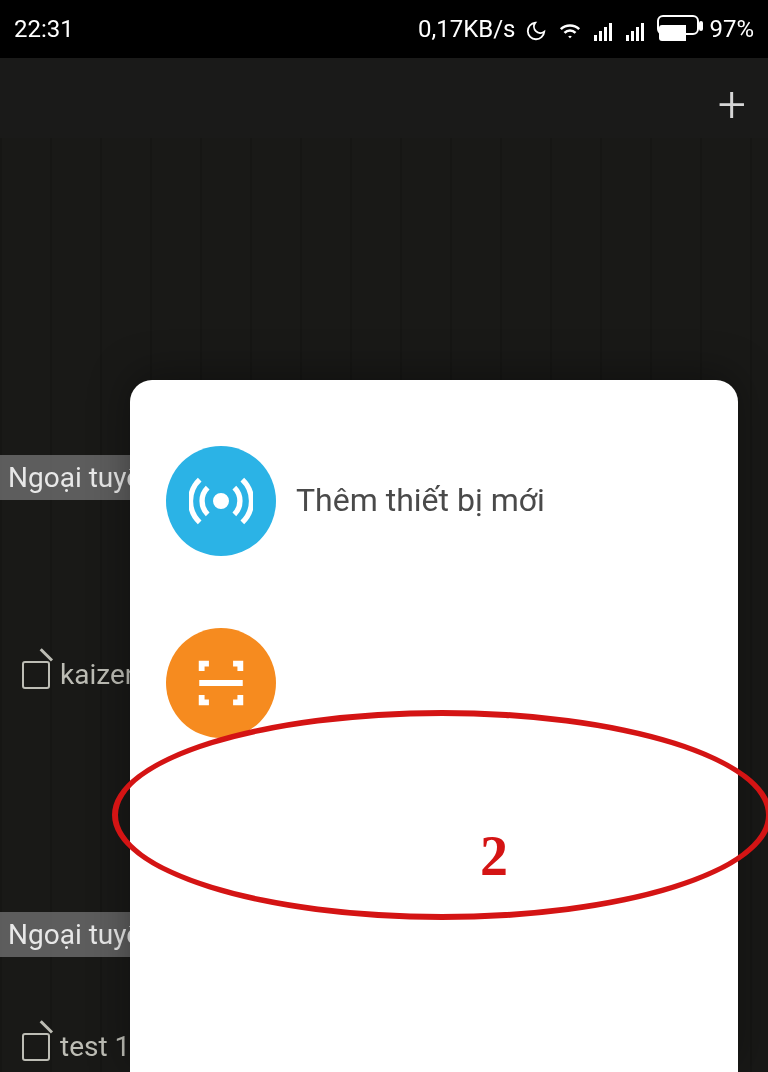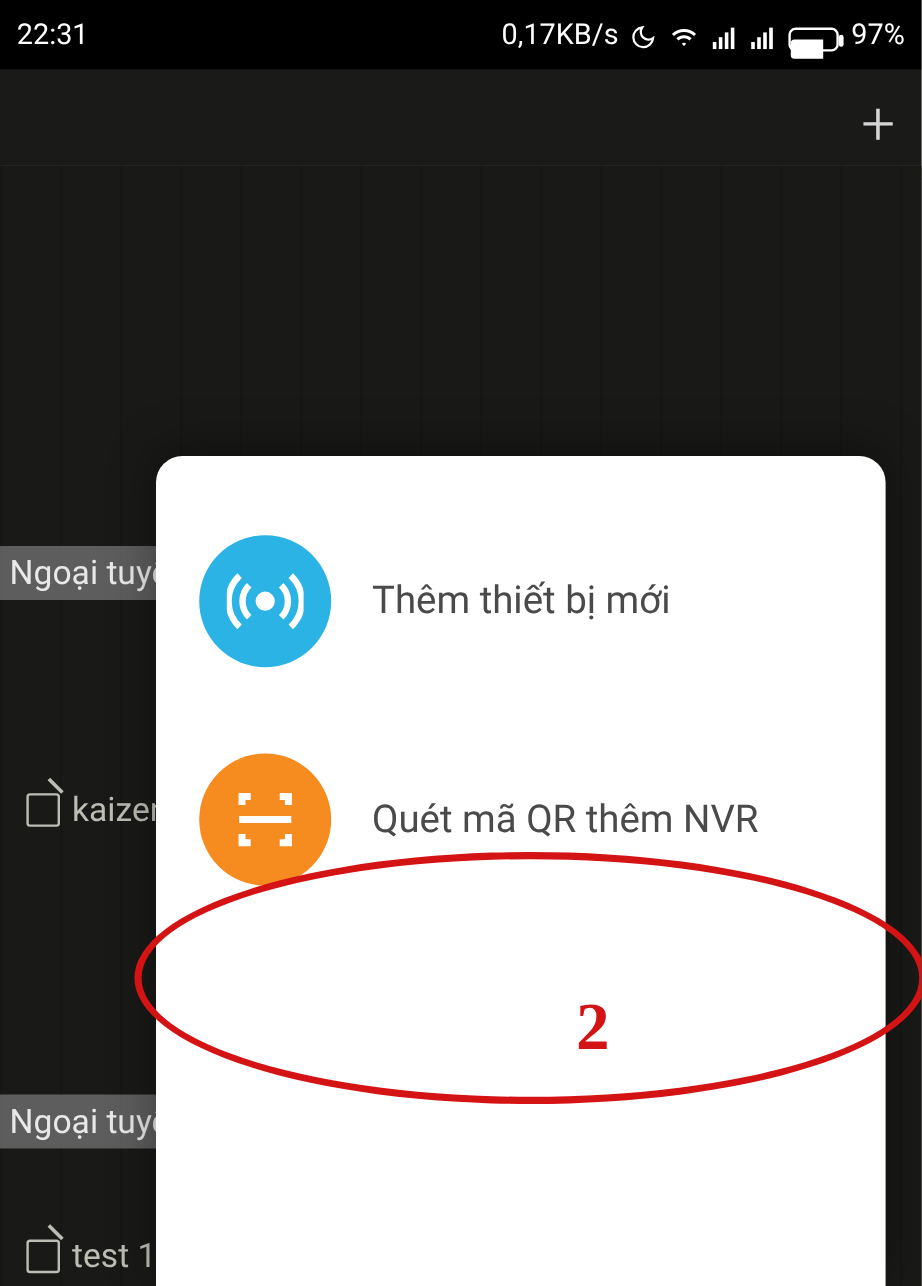--- a/index.html
+++ b/index.html
@@ -16,21 +16,21 @@
   .status-bar {
     height: 58px;
     background: #000;
     color: #fff;
     display: flex;
     align-items: center;
     justify-content: space-between;
     padding: 0 14px;
     font-size: 24px;
   }
-  .status-right { display: flex; align-items: flex-end; gap: 10px; }
+  .status-right { display: flex; align-items: flex-start; gap: 10px; }
   .status-right span, .status-right svg { display:inline-block; vertical-align:middle; }
   .battery {
     display:inline-flex; align-items:center; gap:4px;
     border:2px solid #fff; border-radius:6px;
     width:42px; height:20px; position:relative;
   }
   .battery::after{
     content:""; position:absolute; right:-6px; top:4px;
     width:4px; height:10px; background:#fff; border-radius:2px;
   }
@@ -99,21 +99,21 @@
   .popup {
     position:absolute;
     left:130px; right:30px;
     top:380px; bottom:0;
     background:#fff;
     border-radius:22px 22px 0 0;
     box-shadow:0 -6px 40px rgba(0,0,0,0.35);
     padding:30px 28px 0 28px;
   }
   .option {
-    display:flex; align-items:center; gap:34px;
+    display:flex; align-items:center; gap:20px;
     padding:36px 8px;
     position:relative;
   }
   .option + .option { }
   .icon-circle {
     width:110px; height:110px; border-radius:55px;
     display:flex; align-items:center; justify-content:center;
     flex-shrink:0;
   }
   .ic-blue  { background:#2bb3e6; }
@@ -239,19 +239,18 @@
   </div>
 
 
   <div class="option">
     <div class="icon-circle ic-orange">
       <svg width="58" height="58" viewBox="0 0 24 24" fill="none" stroke="#fff" stroke-width="2.4">
         <path d="M4 7V4h3M20 7V4h-3M4 17v3h3M20 17v3h-3"></path>
         <line x1="3" y1="12" x2="21" y2="12"></line>
       </svg>
     </div>
-    <div class="option-label">Quét mã QR thêm NVR</div>
   </div>
 
 </div>
 
 <div class="anno-ellipse"></div>
 <div class="anno-num">2</div>
 
 </body></html>

